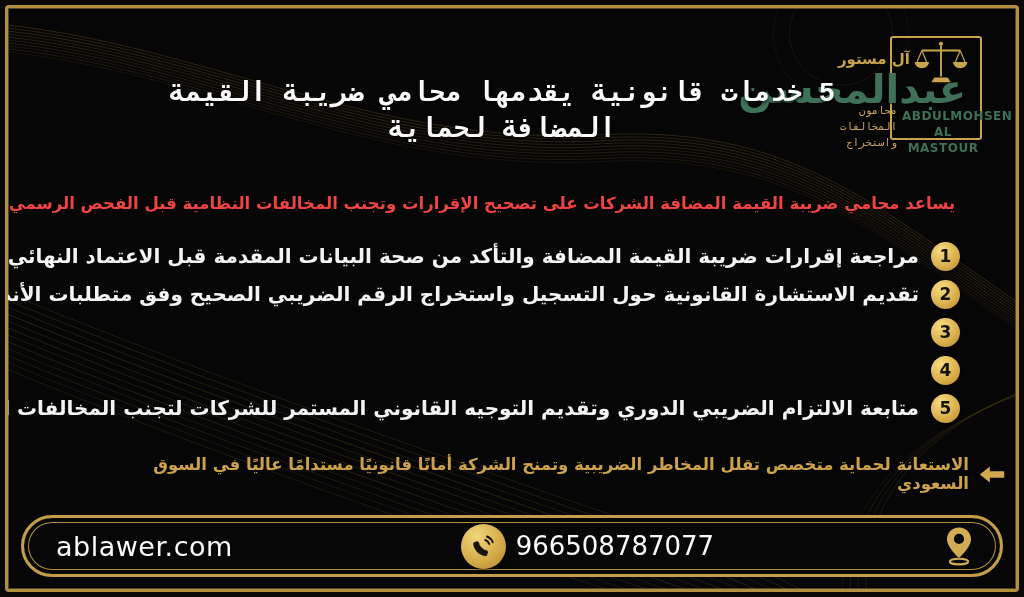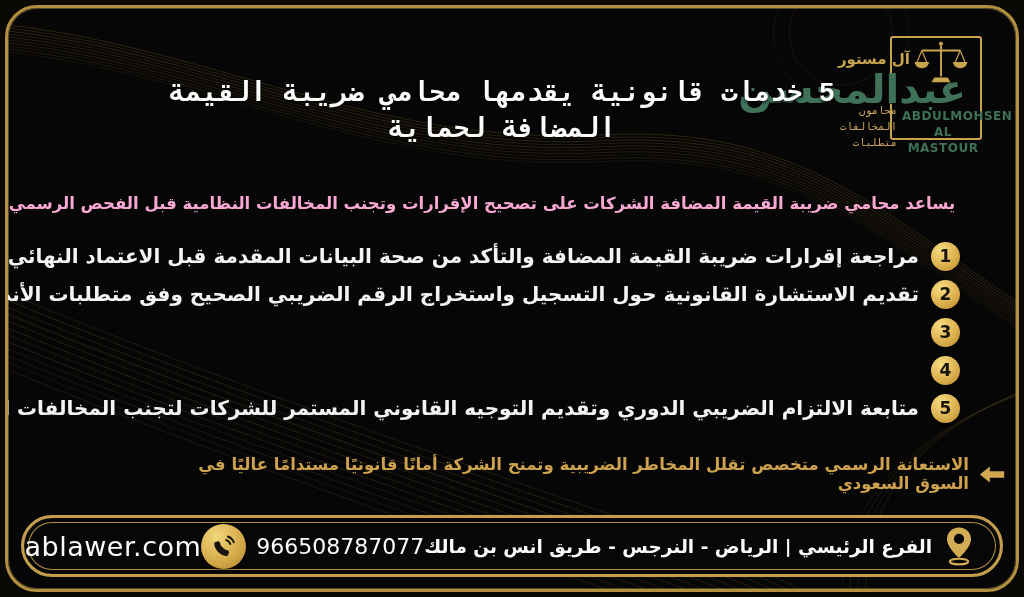--- a/index.html
+++ b/index.html
@@ -1,20 +1,20 @@
 <!DOCTYPE html>
 <html><head>
 <meta charset="utf-8">
 <style>
   * { margin:0; padding:0; box-sizing:border-box; }
   html,body { width:1024px; height:597px; background:#0b0905; overflow:hidden;
               font-family:"DejaVu Sans", sans-serif; }
 
   .card { position:absolute; inset:5px; background:#060606; border:3px solid #b3903f;
-          border-radius:32px; overflow:hidden;
+          border-radius:4px; overflow:hidden;
           box-shadow: inset 0 0 0 1px rgba(230,195,110,.35); }
 
   .decor { position:absolute; inset:0; width:100%; height:100%; pointer-events:none; }
 
   
   .logo { position:absolute; top:16px; right:20px; width:184px; height:152px; }
   .logo-frame { position:absolute; right:14px; top:12px; width:92px; height:104px;
                 border:2px solid #c9a44f; border-radius:3px; }
   .logo-scales { position:absolute; right:26px; top:16px; width:58px; height:46px; }
   .brand-top { position:absolute; right:86px; top:26px; color:#c9a44f;
@@ -26,21 +26,21 @@
                   font-size:10.5px; line-height:1.5; text-align:right; direction:rtl;font-family:Liberation Mono, monospace; }
   .brand-en { position:absolute; right:12px; top:84px; width:82px; text-align:center;
               color:#3e7158; font-size:12px; font-weight:bold; letter-spacing:.5px;
               line-height:1.35; }
 
   
   .title { position:absolute; top:68px; left:100px; right:120px; text-align:center;
            direction:rtl; color:#fbfbfb; font-size:27px; font-weight:bold;
            line-height:1.34; text-shadow:0 2px 3px rgba(0,0,0,.7);font-family:Liberation Mono, monospace; }
   .subtitle { position:absolute; top:186px; left:0; right:60px; text-align:center;
-              direction:rtl; color:#f9a8d4; font-size:16.5px; font-weight:bold; }
+              direction:rtl; color:#ef4444; font-size:16.5px; font-weight:bold; }
 
   
   .services { position:absolute; top:229px; right:56px; left:16px; direction:rtl; }
   .service-row { display:flex; align-items:center; gap:12px; height:38px; }
   .badge { flex:0 0 auto; width:29px; height:29px; border-radius:50%;
            background:radial-gradient(circle at 35% 28%, #f7dc82, #dcb14e 55%, #b8862f);
            color:#16130c; font-size:17px; font-weight:bold;
            display:flex; align-items:center; justify-content:center;
            box-shadow:0 2px 4px rgba(0,0,0,.65); }
   .service-text { color:#f4f4f4; font-size:20px; font-weight:bold; white-space:nowrap; }
@@ -58,21 +58,21 @@
             display:flex; direction:rtl; align-items:center;
             justify-content:space-between; padding:0 24px 0 32px; }
   .contact { display:flex; align-items:center; gap:10px; }
   .contact.ltr { direction:ltr; }
   .icon-circle { width:45px; height:45px; border-radius:50%; flex:0 0 auto;
                  background:radial-gradient(circle at 35% 28%, #f2d67c, #d3a847 60%, #a8812f);
                  display:flex; align-items:center; justify-content:center;
                  box-shadow:0 1px 3px rgba(0,0,0,.6); }
   .icon-circle svg { width:30px; height:30px; }
   .website-text { color:#fafafa; font-size:27px; letter-spacing:.5px; }
-  .phone-text { color:#fafafa; font-size:22px; direction:ltr; }
+  .phone-text { color:#fafafa; font-size:26px; direction:ltr; }
   .address-text { color:#fafafa; font-size:18.5px; font-weight:bold; white-space:nowrap; }
   .pin-wrap { width:34px; height:40px; flex:0 0 auto; }
 </style>
 </head>
 <body>
 
 <div class="card">
 
   <svg class="decor" viewBox="0 0 1014 587" preserveAspectRatio="none">
     <defs>
@@ -122,21 +122,21 @@
       <path d="M2.5 23 a7.5 6.5 0 0 0 15 0 Z" fill="#c9a44f" stroke="none"></path>
       <path d="M50 11 L45 23 M50 11 L55 23" stroke-width="1.2"></path>
       <path d="M42.5 23 a7.5 6.5 0 0 0 15 0 Z" fill="#c9a44f" stroke="none"></path>
       <path d="M23 39 h14 l3 5 h-20 Z" fill="#c9a44f" stroke="none"></path>
     </svg>
     <div class="brand-top">آل مستور</div>
     <div class="brand-main">عبدالمحسن</div>
     <div class="logo-tagline">
       <div>محامون</div>
       <div>المخالفات</div>
-      <div>متطلبات</div>
+      <div>واستخراج</div>
     </div>
     <div class="brand-en">
       <div>ABDULMOHSEN</div>
       <div>AL MASTOUR</div>
     </div>
   </div>
 
   <div class="title">
     <div>5 خدمات قانونية يقدمها محامي ضريبة القيمة المضافة لحماية</div>
   </div>
@@ -161,31 +161,30 @@
     <div class="service-row">
       <div class="badge">5</div>
       <div class="service-text">متابعة الالتزام الضريبي الدوري وتقديم التوجيه القانوني المستمر للشركات لتجنب المخالفات المستقبلية وتعزيز الامتثال النظامي</div>
     </div>
   </div>
 
   <div class="cta">
     <svg class="cta-arrow" viewBox="0 0 30 20">
       <path d="M12 1 L1 10 L12 19 L12 13.6 L28 13.6 L28 6.4 L12 6.4 Z" fill="#d1a84f"></path>
     </svg>
-    <span>الاستعانة الرسمي متخصص تقلل المخاطر الضريبية وتمنح الشركة أمانًا قانونيًا مستدامًا عاليًا في السوق السعودي</span>
+    <span>الاستعانة لحماية متخصص تقلل المخاطر الضريبية وتمنح الشركة أمانًا قانونيًا مستدامًا عاليًا في السوق السعودي</span>
   </div>
 
   <div class="footer">
 
     <div class="contact">
       <svg class="pin-wrap" viewBox="0 0 24 28">
         <path fill-rule="evenodd" fill="#d4ab55" d="M12 1 C7 1 3.5 4.8 3.5 9.3 C3.5 15 12 22.5 12 22.5 S20.5 15 20.5 9.3 C20.5 4.8 17 1 12 1 Z M12 12.6 a3.6 3.6 0 1 1 0 -7.2 a3.6 3.6 0 0 1 0 7.2 Z"></path>
         <ellipse cx="12" cy="25" rx="6.5" ry="2" fill="none" stroke="#d4ab55" stroke-width="1.5"></ellipse>
       </svg>
-      <span class="address-text">الفرع الرئيسي | الرياض - النرجس - طريق انس بن مالك</span>
     </div>
 
     <div class="contact ltr">
       <div class="icon-circle">
         <svg viewBox="0 0 24 24">
           <path d="M7.3 16.7 C4.8 14.2 3.8 10.8 4.4 9.2 L7 8.2 C7.8 8 8.7 8.7 8.9 9.5 L9.2 11 C10.2 12.6 11.6 14 13.2 15 L14.7 15.3 C15.5 15.5 16.2 16.4 16 17.2 L15 19.8 C13.4 20.4 9.8 19.2 7.3 16.7 Z" fill="#161310"></path>
           <path d="M13.8 7.2 a5 5 0 0 1 3.2 3.2 M15.2 4.4 a8.2 8.2 0 0 1 4.6 4.6" stroke="#161310" fill="none" stroke-width="1.6" stroke-linecap="round"></path>
         </svg>
       </div>
       <span class="phone-text">966508787077</span>

